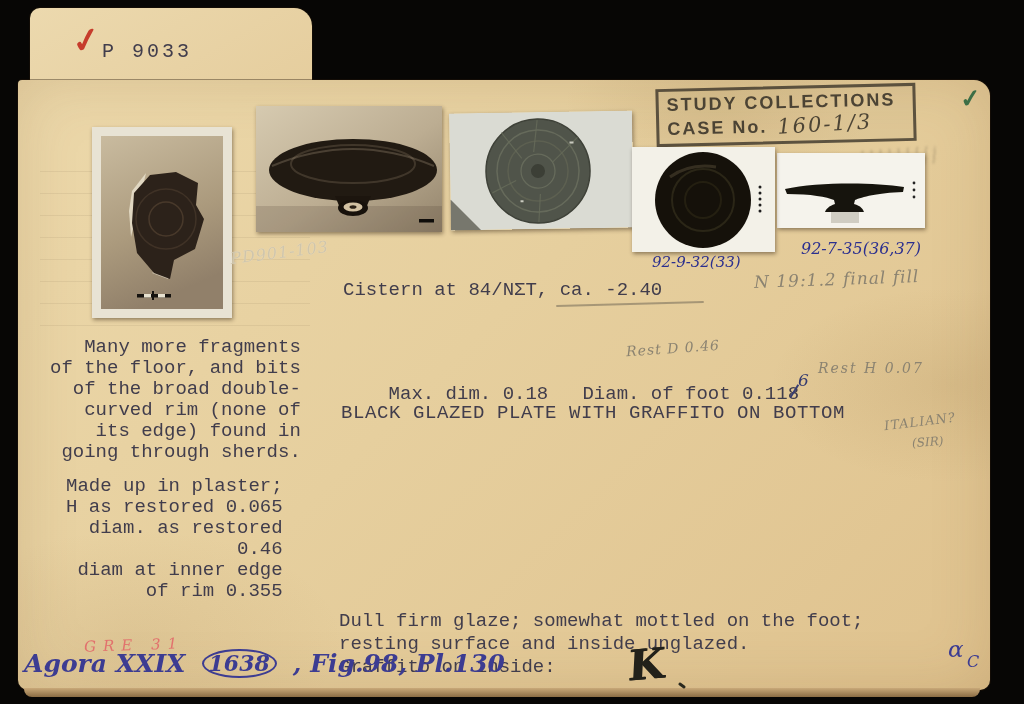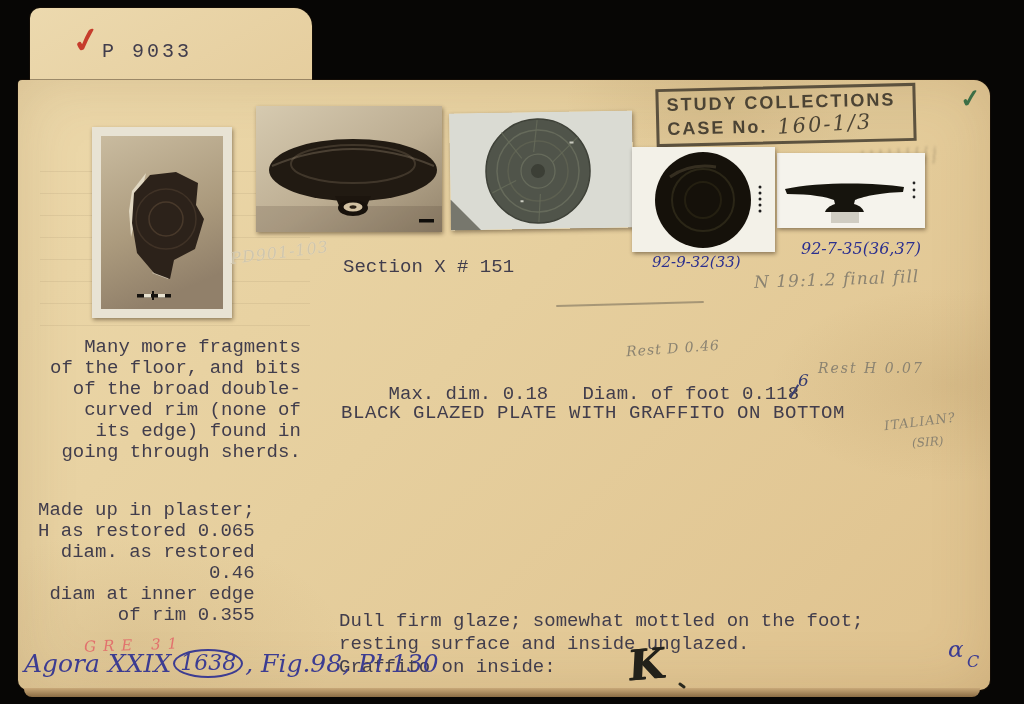--- a/index.html
+++ b/index.html
@@ -65,21 +65,21 @@
     text-shadow:0 0 1px rgba(255,250,235,.5);letter-spacing:1px;}
   .lbl-92-9{left:652px;top:253px;font-size:15px;}
   .lbl-92-7{left:801px;top:224px;font-size:16px;margin-top:15px;}
   .deposit{left:754px;top:269px;font-size:17px;transform:rotate(-2deg);letter-spacing:1px;}
   .rest-d{left:626px;top:340px;font-size:14px;transform:rotate(-4deg);letter-spacing:1px;}
   .rest-h{left:818px;top:360px;font-size:14px;letter-spacing:2px;}
   .italian{left:884px;top:414px;font-size:13px;transform:rotate(-7deg);letter-spacing:1px;}
   .sir{left:912px;top:435px;font-size:12px;transform:rotate(-4deg);}
   .gre{left:84px;top:636px;font-size:15px;letter-spacing:7px;transform:rotate(-2deg);}
   .pub{position:absolute;left:24px;top:649px;font-family:"DejaVu Serif",serif;font-style:italic;
-    font-size:25px;color:var(--violet-ink,#3c3c92);display:flex;align-items:center;gap:0;}
+    font-size:25px;color:var(--violet-ink,#3c3c92);display:flex;align-items:center;gap:14px;font-weight:bold;}
   .pub-num{border:2.5px solid var(--violet-ink,#3c3c92);border-radius:50%;padding:0 5px 1px 5px;
     font-size:22px;line-height:24px;margin:0 2px;}
   .alpha{left:948px;top:636px;font-size:23px;color:var(--violet-ink,#4b3f8f);}
   .cmark{left:967px;top:652px;font-size:16px;color:var(--violet-ink,#4b3f8f);}
   .underline-pencil{position:absolute;left:556px;top:303px;width:148px;height:2px;
     background:rgba(115,105,88,.55);transform:rotate(-1.5deg);border-radius:2px;}
 
   
   .struck{position:relative;}
   .struck::after{content:"";position:absolute;left:-1px;top:7px;width:15px;height:2.4px;
@@ -210,39 +210,39 @@
           <circle cx="137" cy="37" r="1.4"></circle>
           <circle cx="137" cy="44" r="1.4"></circle>
       </g>
     </svg>
   </div>
 
   <span class="hand pd-label">PD901-103</span>
   <span class="hand blue lbl-92-9">92-9-32(33)</span>
   <span class="hand blue lbl-92-7">92-7-35(36,37)</span>
 
-  <div class="typed lh23" style="left:343px;top:256px;">Section X # 151</div>
+  <div class="typed lh23" style="left:343px;top:279px;">Cistern at 84/ΝΣΤ, ca. -2.40</div>
   <div class="underline-pencil"></div>
 
   <div class="typed" style="left:343px;top:361px;">
     <span>Max. dim. 0.18   Diam. of foot 0.11</span><span class="struck">8</span><span class="sup-fix">6</span>
   </div>
 
   <div class="typed" style="left:341px;top:402px;letter-spacing:0.6px;">BLACK GLAZED PLATE WITH GRAFFITO ON BOTTOM</div>
   <div class="typed lh23" style="left:339px;top:610px;">Dull firm glaze; somewhat mottled on the foot;
 resting surface and inside unglazed.
 Graffito on inside:</div>
 
   <div class="typed lh21" style="left:50px;top:337px;">Many more fragments
 of the floor, and bits
 of the broad double-
 curved rim (none of
 its edge) found in
 going through sherds.</div>
-  <div class="typed lh21" style="left:38px;top:476px;margin-top:24px;">Made up in plaster;
+  <div class="typed lh21" style="left:66px;top:476px;">Made up in plaster;
 H as restored 0.065
 diam. as restored
           0.46
 diam at inner edge
 of rim 0.355</div>
 
   <span class="hand pencil deposit">N 19:1.2 final fill</span>
   <span class="hand pencil rest-d">Rest D 0.46</span>
   <span class="hand pencil rest-h">Rest H 0.07</span>
   <span class="hand pencil italian">ITALIAN?</span>

